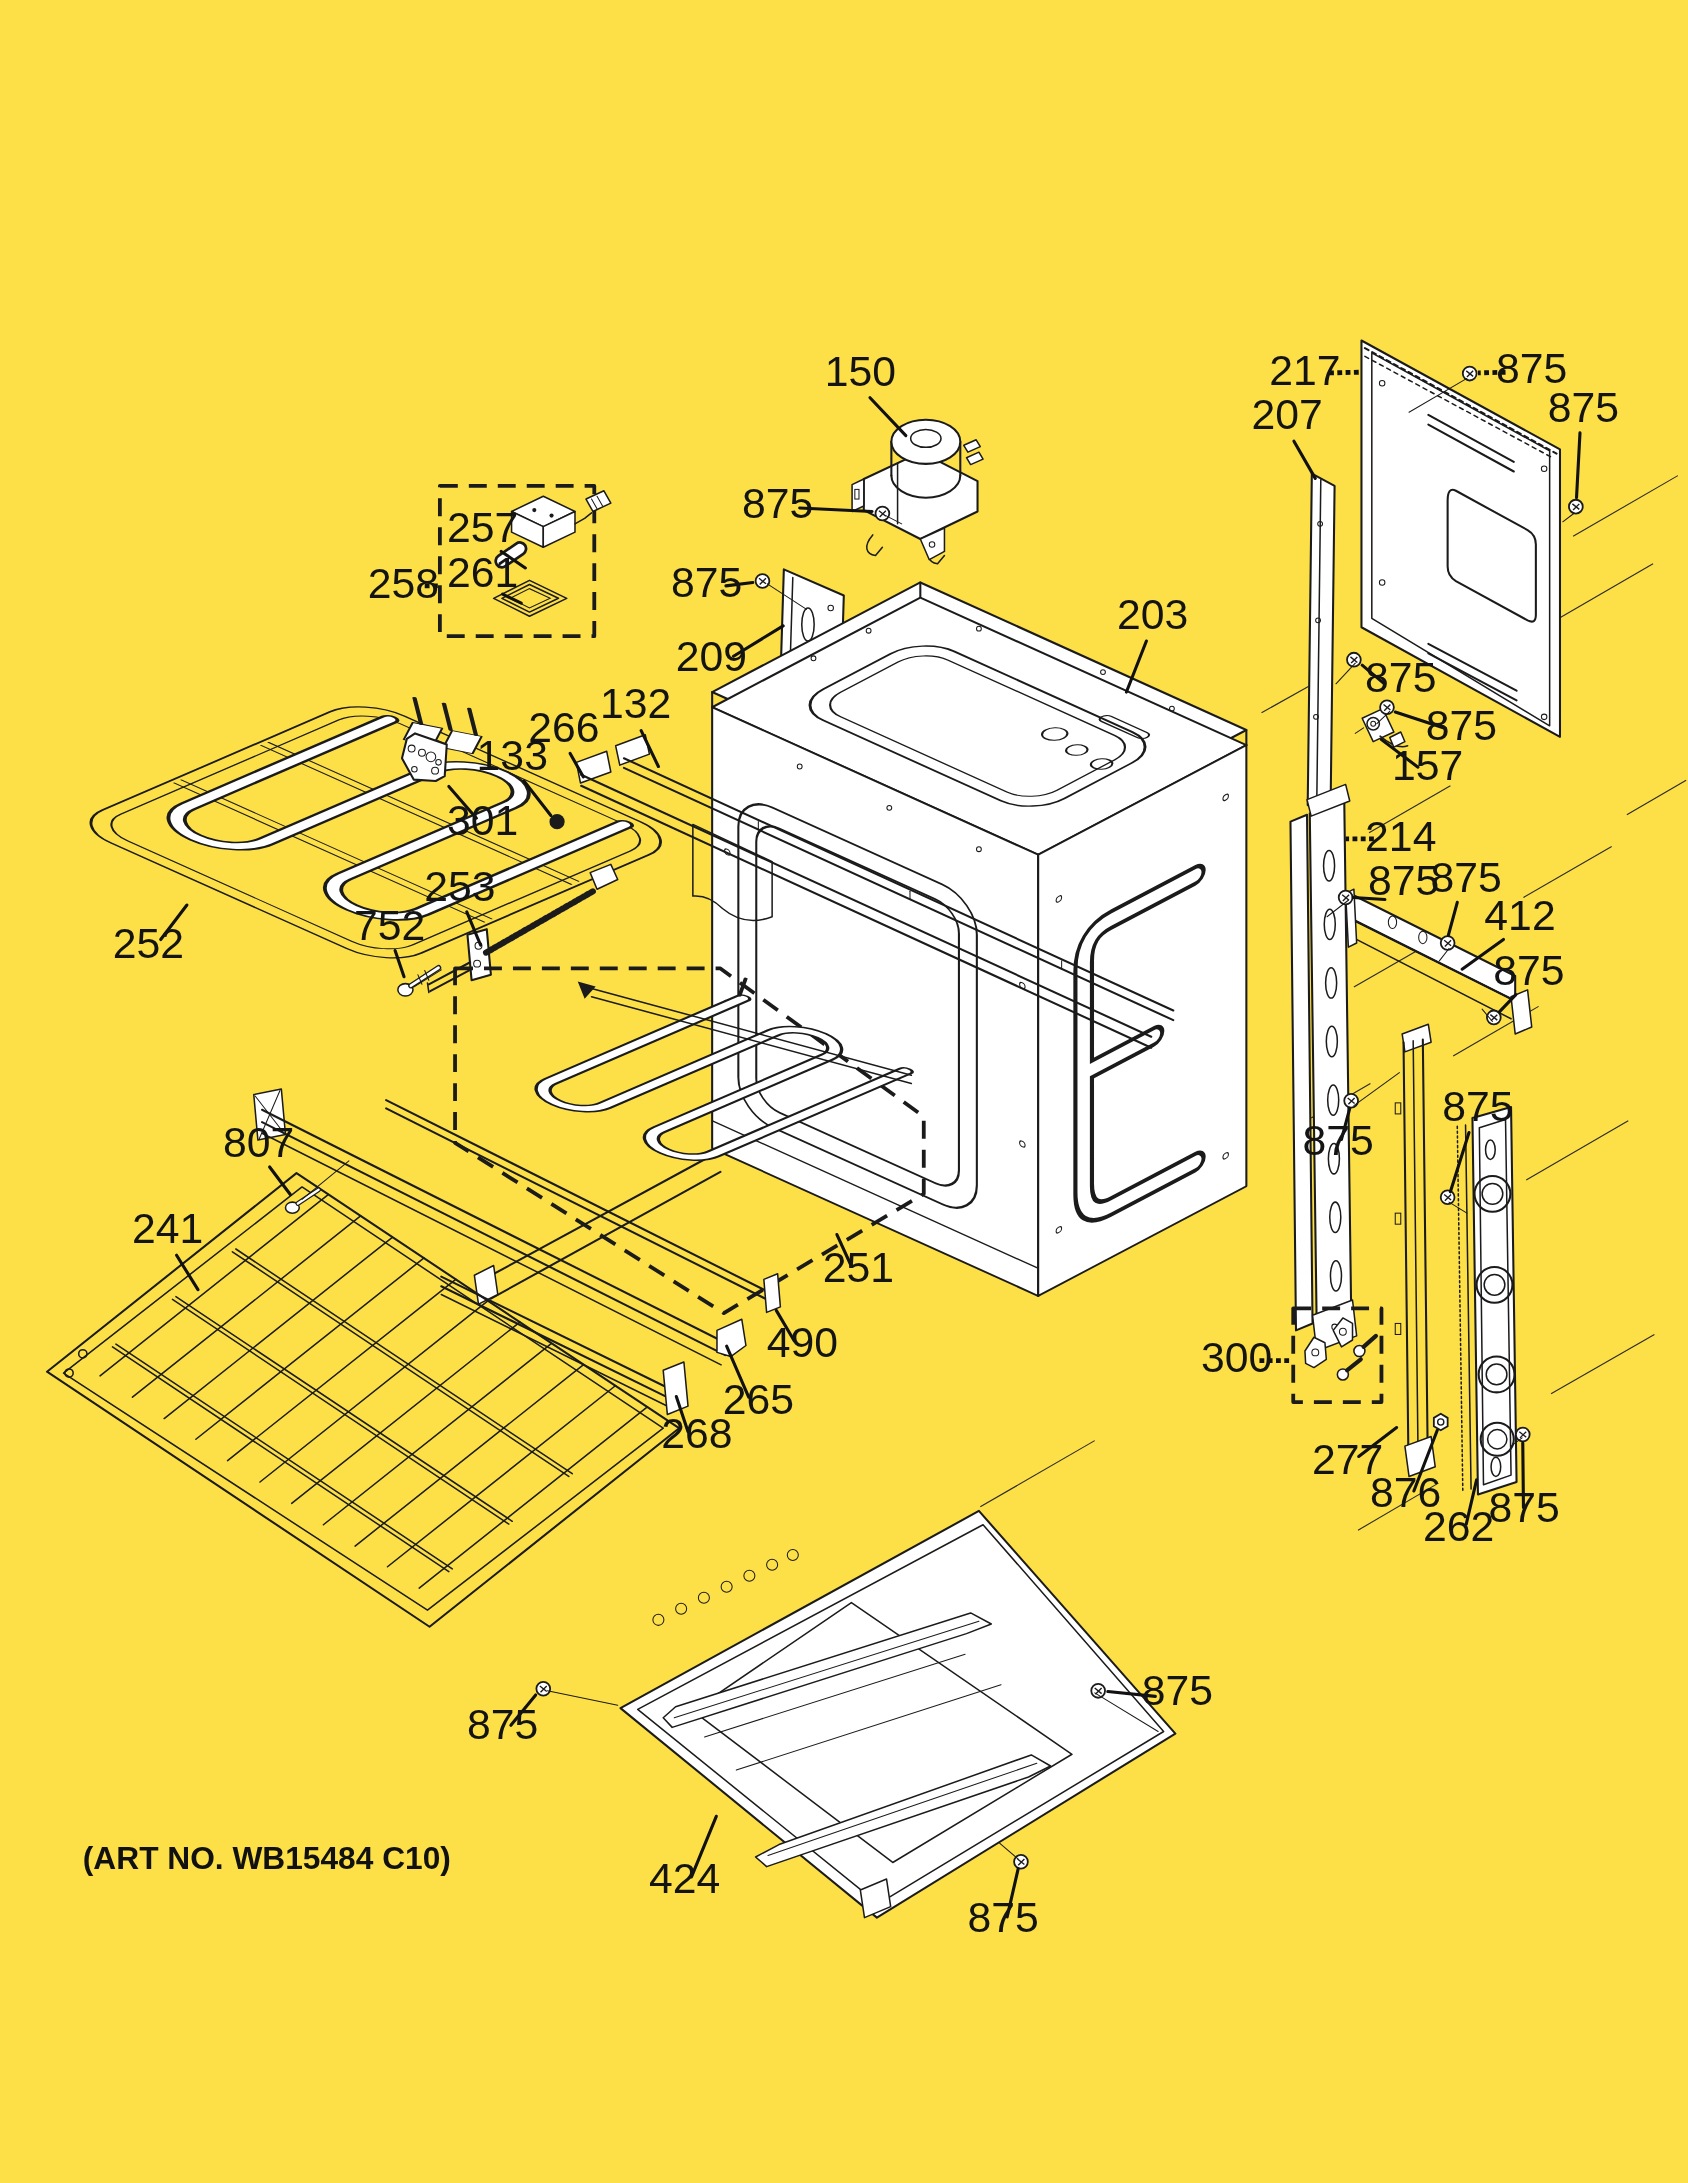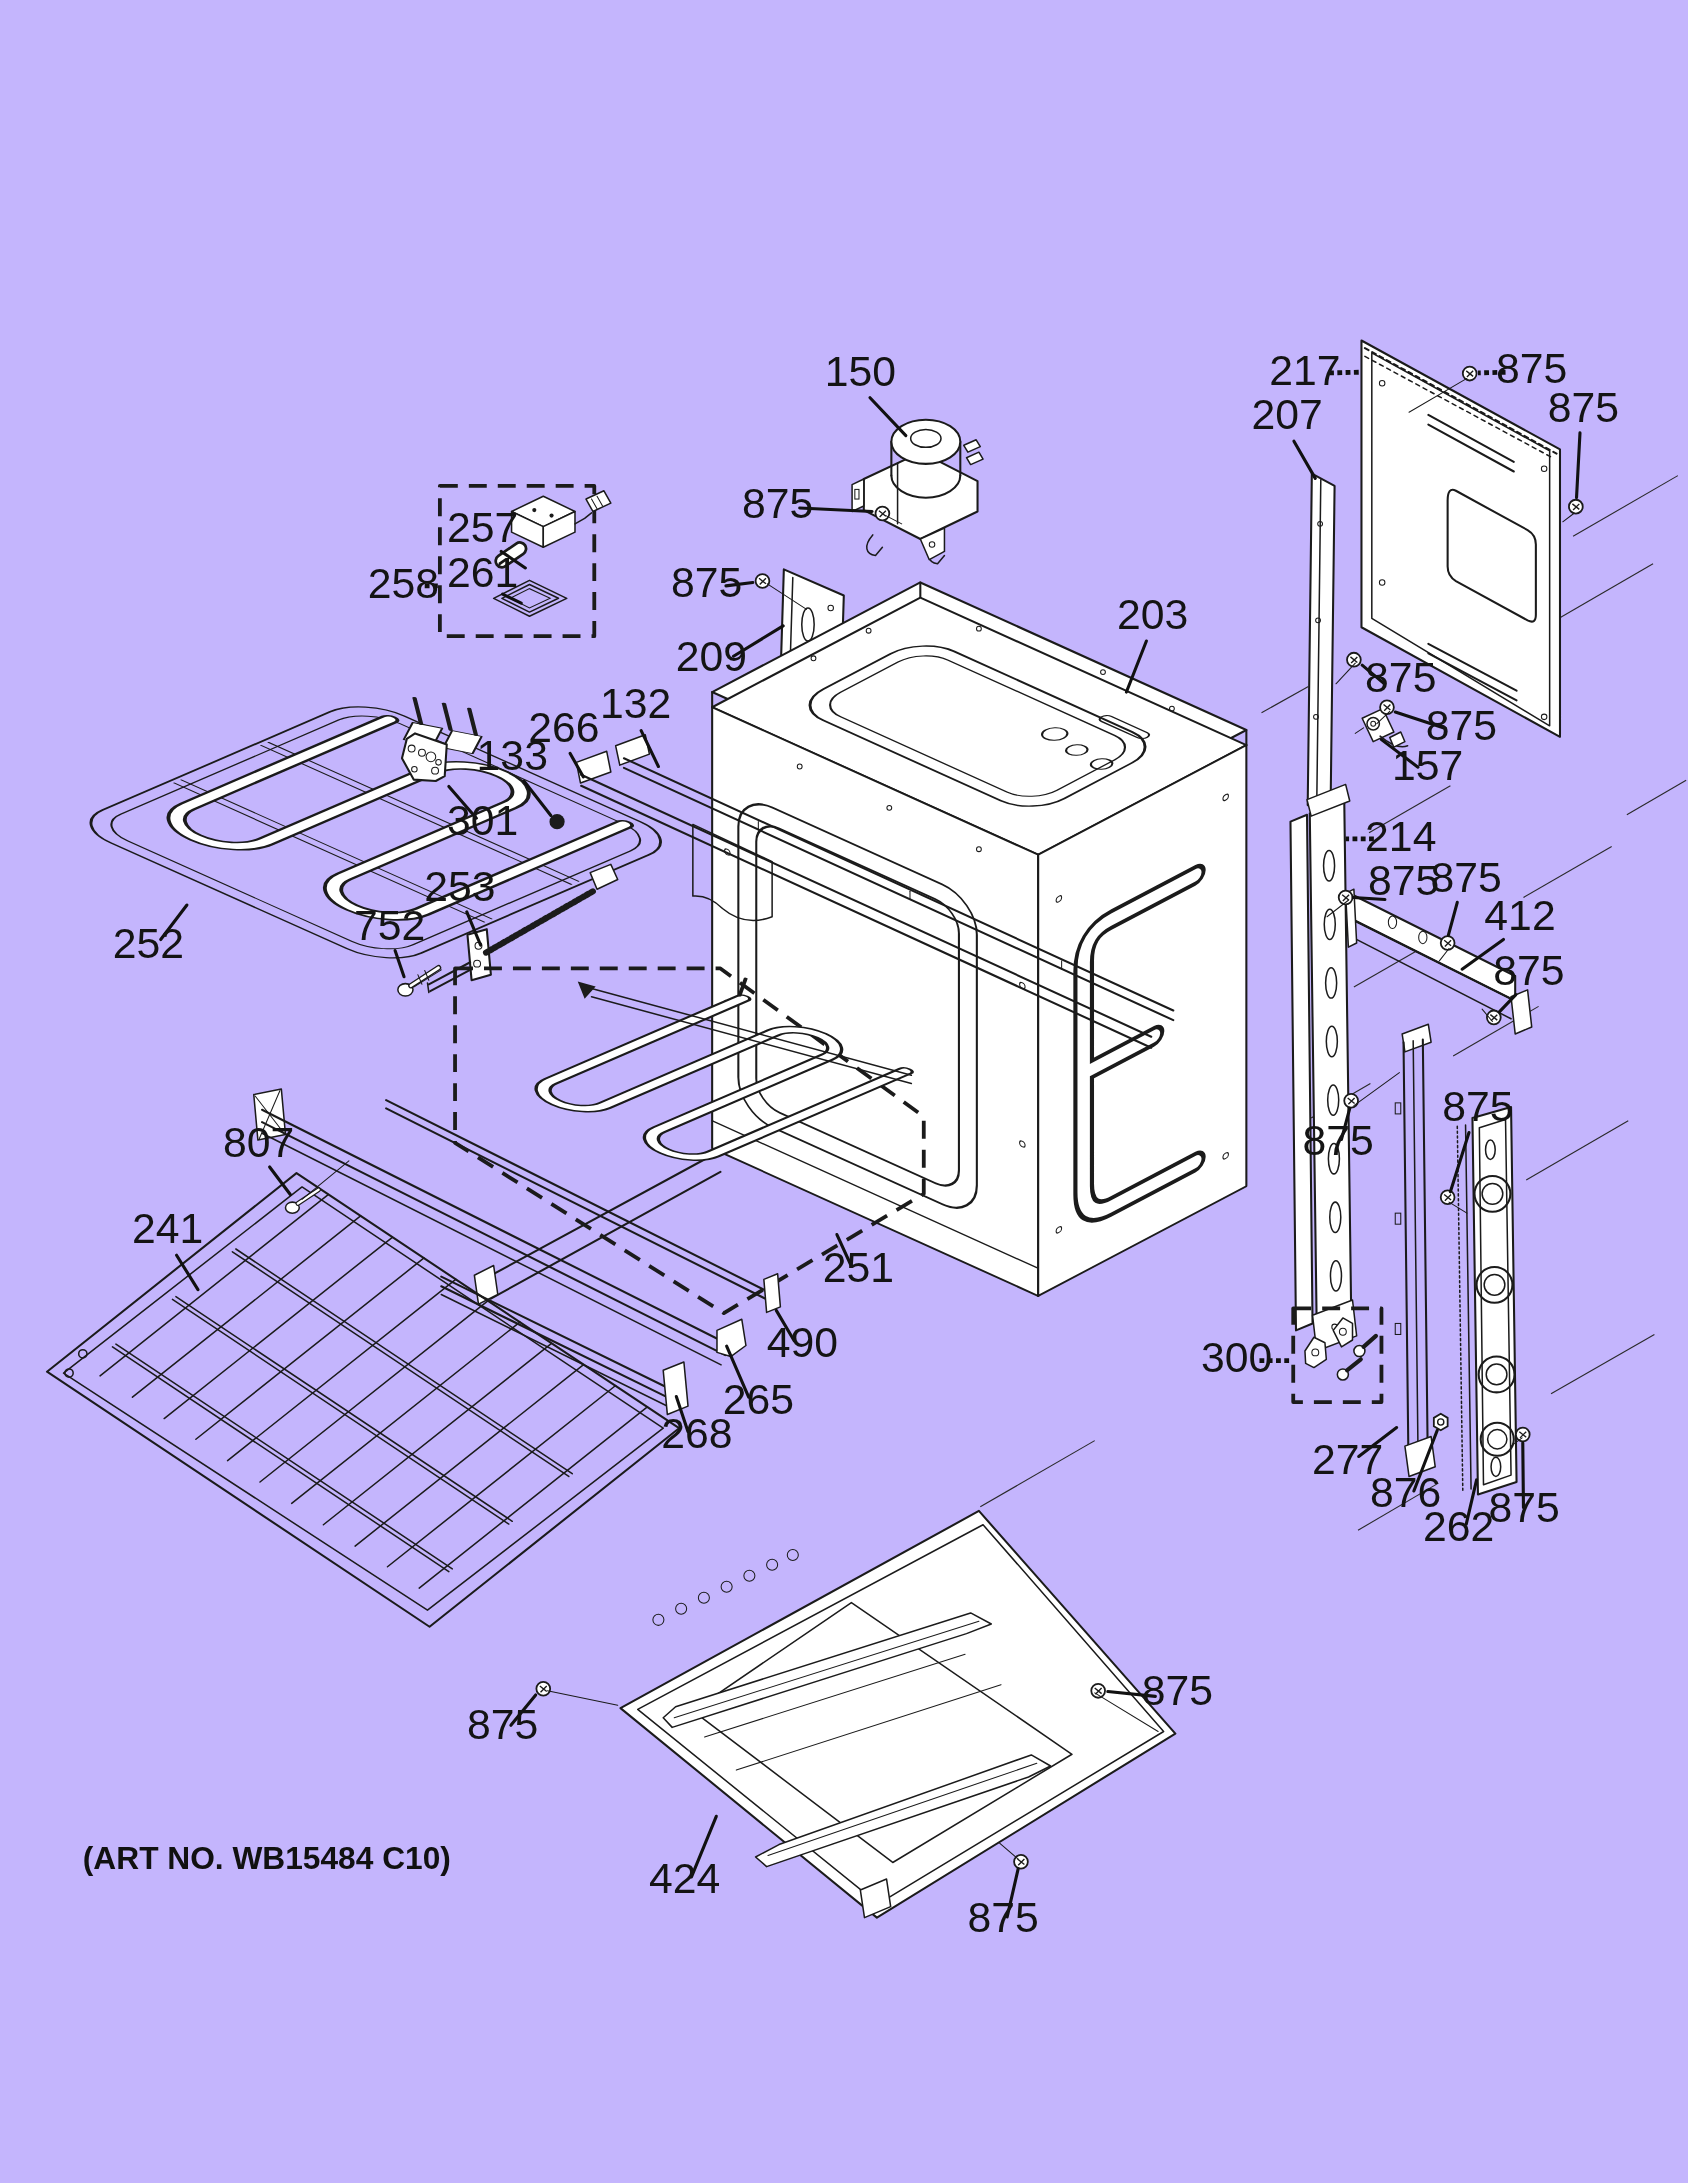--- a/index.html
+++ b/index.html
@@ -1,16 +1,16 @@
 <!DOCTYPE html>
 <html style="font-size:11px"><head>
 <meta charset="utf-8">
 <style>
   html,body{margin:0;padding:0;background:#fff;}
-  .page{width:1689px;height:2183px;background:#c4b5fd;position:relative;overflow:hidden;}
+  .page{width:1689px;height:2183px;background:#fde047;position:relative;overflow:hidden;}
   svg{display:block;}
   .f  {fill:#fff;stroke:#1b1b1b;stroke-width:3;stroke-linejoin:round;}
   .f2 {fill:#fff;stroke:#1b1b1b;stroke-width:2.2;stroke-linejoin:round;}
   .l3 {fill:none;stroke:#1b1b1b;stroke-width:3;stroke-linejoin:round;stroke-linecap:round;}
   .l2 {fill:none;stroke:#1b1b1b;stroke-width:2.2;stroke-linejoin:round;stroke-linecap:round;}
   .l1 {fill:none;stroke:#1b1b1b;stroke-width:1.5;stroke-linecap:round;}
   .sp {fill:none;stroke:#2a2a2a;stroke-width:1.6;}
   .ld {fill:none;stroke:#111;stroke-width:4.5;stroke-linecap:round;}
   .lh {fill:none;stroke:#111;stroke-width:7;stroke-dasharray:7 5;}
   .db {fill:none;stroke:#1b1b1b;stroke-width:5.5;stroke-dasharray:26 16;stroke-linejoin:round;}

